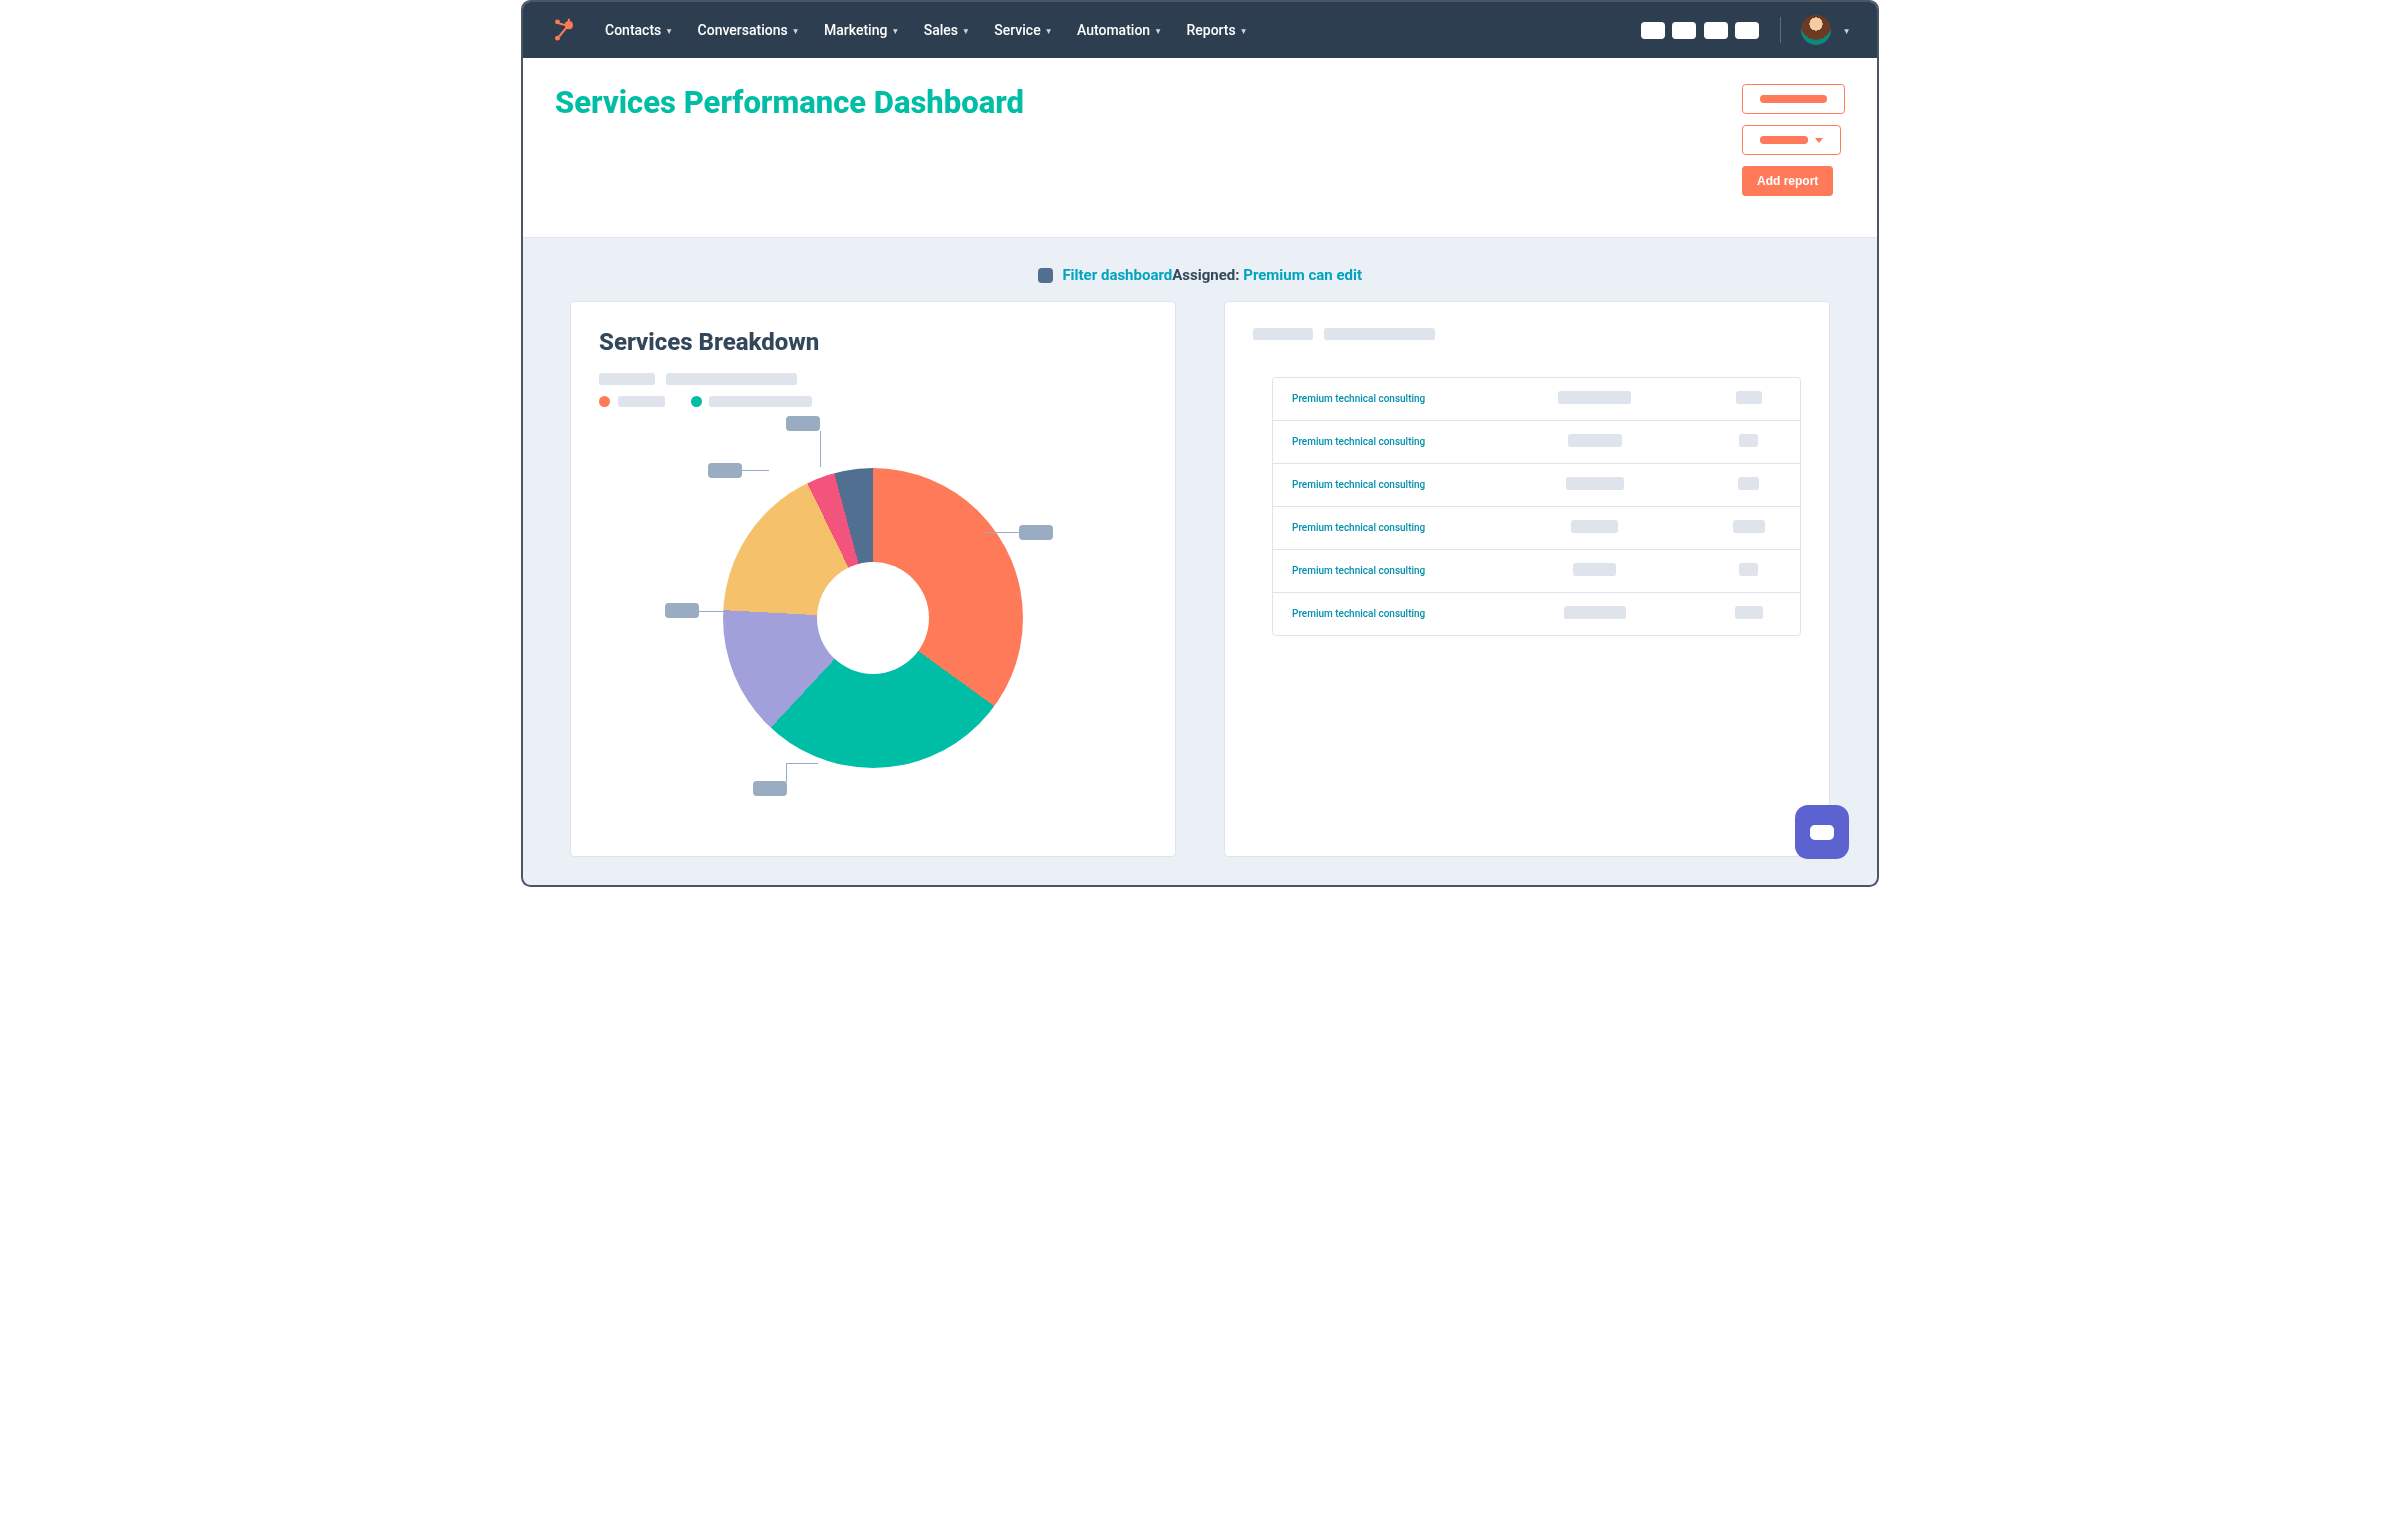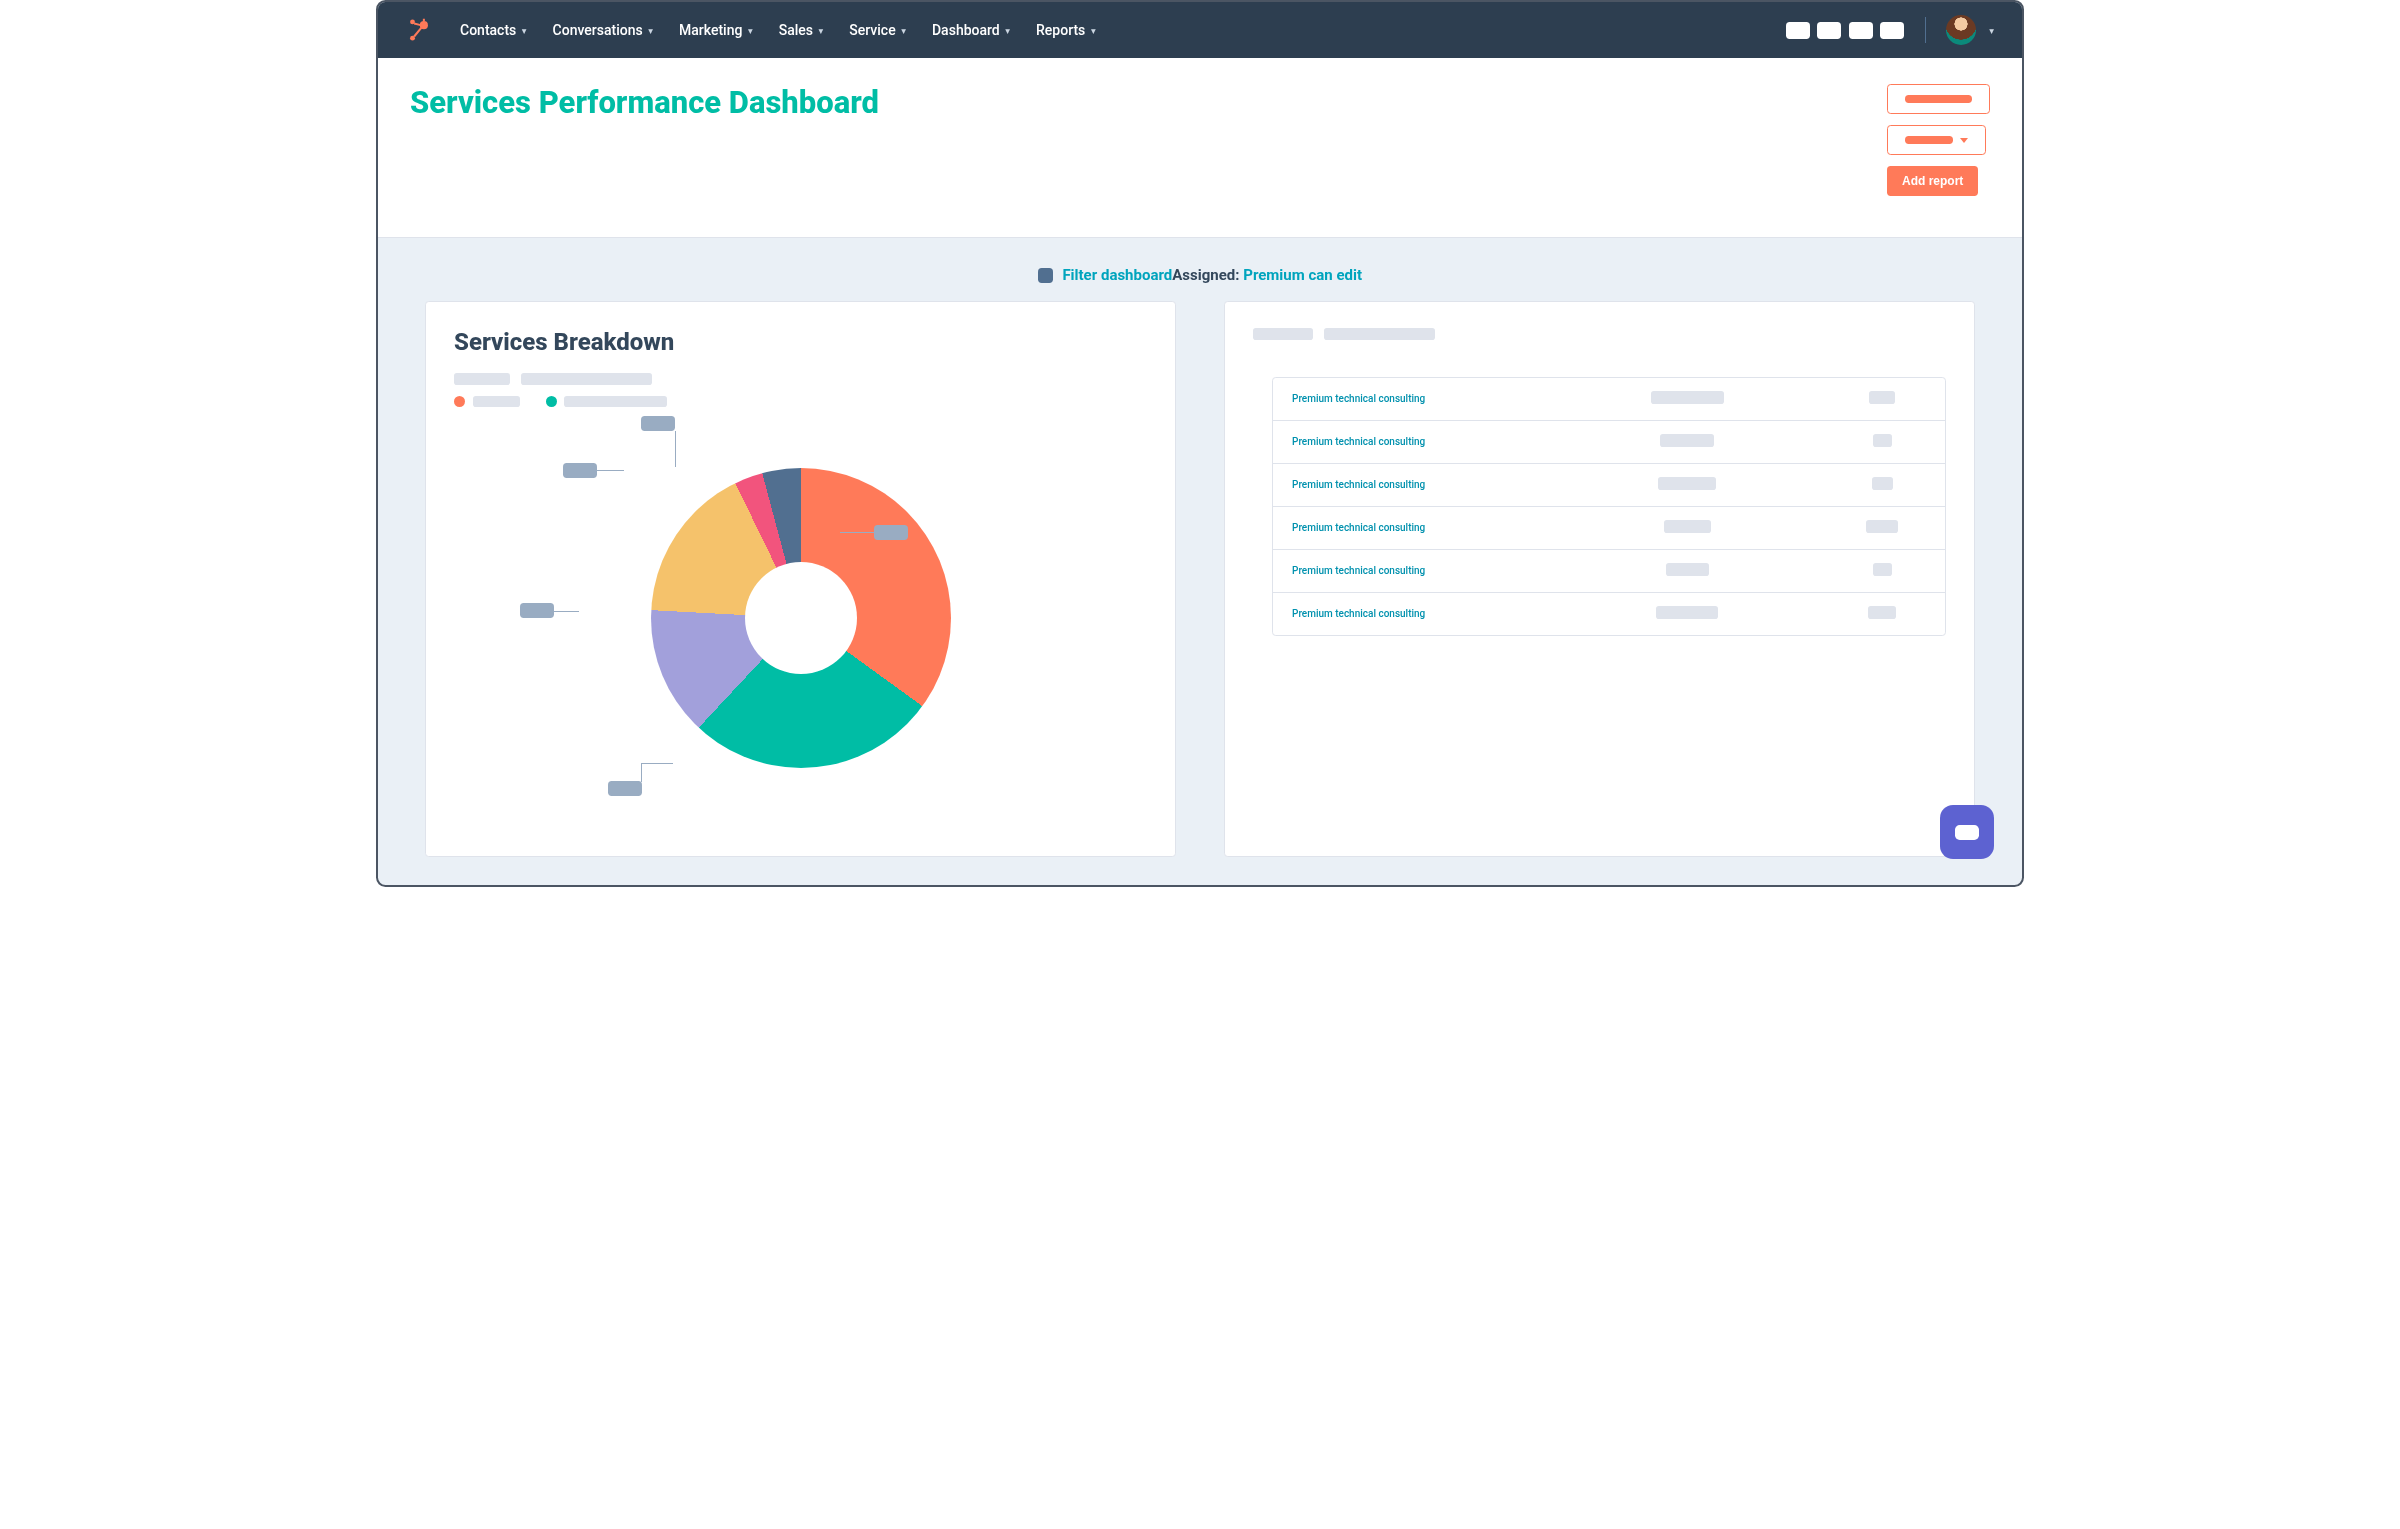--- a/index.html
+++ b/index.html
@@ -3,21 +3,21 @@
 <meta charset="utf-8">
 <style>
   * { box-sizing: border-box; margin: 0; padding: 0; }
   html, body { width: 100%; height: 100%; }
   body {
     font-family: -apple-system, BlinkMacSystemFont, "Segoe UI", Roboto, Helvetica, Arial, sans-serif;
     background: #fff;
     color: #33475b;
   }
   .frame {
-    width: 1648px;
+    width: 1358px;
     border: 2.8px solid #4b5563;
     border-radius: 9.4px;
     overflow: hidden;
     margin: 0 auto;
     background: #eaf0f6;
   }
   
   .nav {
     display: flex;
     align-items: center;
@@ -313,21 +313,21 @@
         </div>
       <div class="nav-item">
           <span>Sales</span>
           <span class="chev">▾</span>
         </div>
       <div class="nav-item">
           <span>Service</span>
           <span class="chev">▾</span>
         </div>
       <div class="nav-item">
-          <span>Dashboard</span>
+          <span>Automation</span>
           <span class="chev">▾</span>
         </div>
       <div class="nav-item">
           <span>Reports</span>
           <span class="chev">▾</span>
         </div>
     </div>
     <div class="nav-right">
       <div class="nav-chip"></div>
       <div class="nav-chip"></div>

